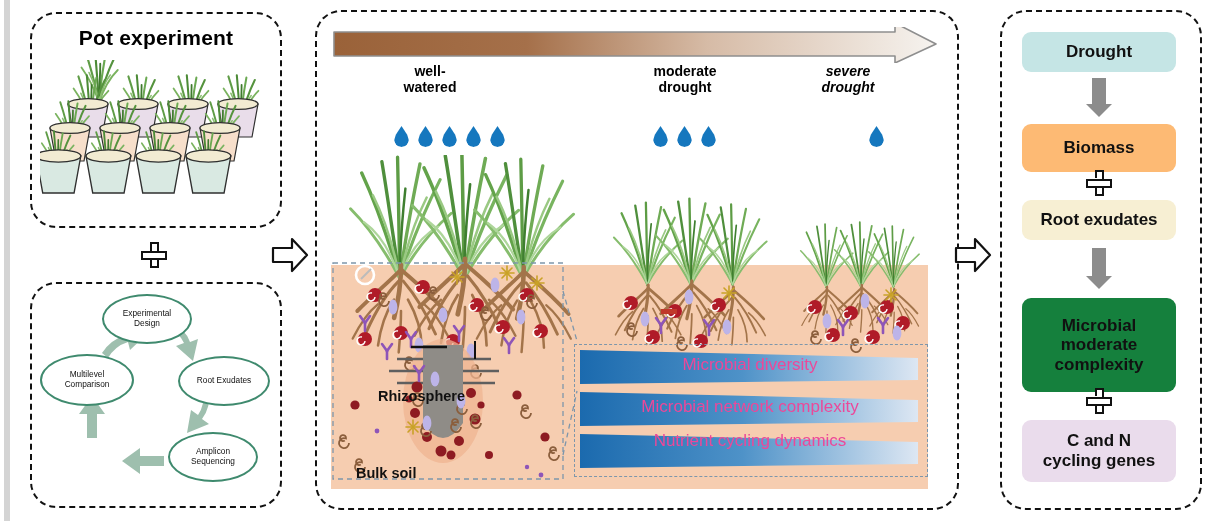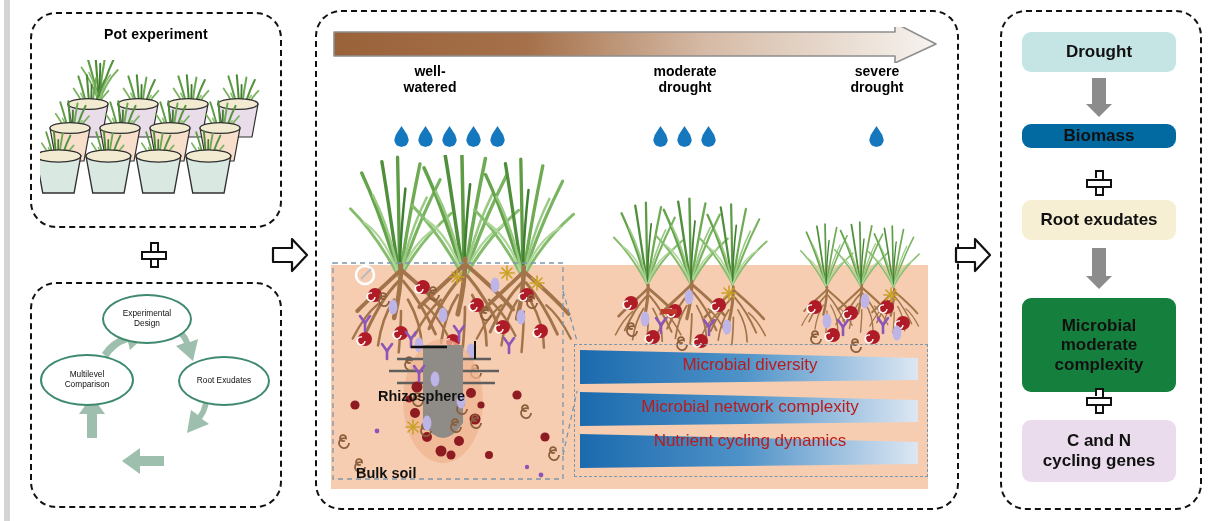--- a/index.html
+++ b/index.html
@@ -5,21 +5,21 @@
   html,body{margin:0;padding:0;background:#ffffff;}
   body{width:1213px;height:521px;position:relative;overflow:hidden;
        font-family:"Liberation Sans","DejaVu Sans",sans-serif;color:#000;}
   .abs{position:absolute;}
   .dashbox{position:absolute;border:2.5px dashed #111;border-radius:26px;background:transparent;}
   .gutter{position:absolute;left:4px;top:0;width:6px;height:521px;background:#d4d4d4;}
 
   
   #panel-pot{left:30px;top:12px;width:248px;height:212px;}
   .pot-title{position:absolute;left:0;top:12px;width:248px;text-align:center;
-             font-size:14px;font-weight:bold;letter-spacing:.2px;}
+             font-size:21px;font-weight:bold;letter-spacing:.2px;}
   .potfield{position:absolute;left:8px;top:46px;width:232px;height:155px;}
 
   
   .cross{position:absolute;width:26px;height:26px;}
   .cross:before,.cross:after{content:"";position:absolute;background:#fff;
         border:2.4px solid #111;box-sizing:border-box;}
   .cross:before{left:8.5px;top:0;width:9px;height:26px;}
   .cross:after{left:0;top:8.5px;width:26px;height:9px;}
   .cross span{position:absolute;left:8.7px;top:8.7px;width:8.6px;height:8.6px;background:#fff;}
   .oarrow{position:absolute;width:38px;height:40px;}
@@ -33,21 +33,21 @@
   
   #panel-main{left:315px;top:10px;width:640px;height:496px;}
   .gradbar{position:absolute;left:333px;top:27px;width:604px;height:29px;}
   .treat-lab{position:absolute;text-align:center;font-size:14px;font-weight:bold;line-height:1.12;}
   .drops{position:absolute;display:flex;gap:9px;}
   .drop{width:15px;height:21px;background:#1577BE;
         border-radius:50% 50% 50% 50%/62% 62% 38% 38%;
         clip-path:polygon(50% 0%,88% 42%,100% 70%,84% 95%,50% 100%,16% 95%,0% 70%,12% 42%);}
   .soil{position:absolute;left:331px;top:265px;width:597px;height:224px;background:#F6CDB0;}
   .rhizo-dash{position:absolute;border:1.4px dashed #7d96ab;}
-  .bar3{position:absolute;font-size:17px;color:#b91c1c;display:flex;align-items:center;
+  .bar3{position:absolute;font-size:17px;color:#ec4899;display:flex;align-items:center;
         justify-content:center;}
   .soil-lab{position:absolute;font-size:14.5px;font-weight:bold;color:#111;}
 
   
   #panel-right{left:1000px;top:10px;width:198px;height:496px;}
   .rbox{position:absolute;left:1022px;border-radius:9px;display:flex;align-items:center;
         justify-content:center;text-align:center;font-weight:bold;font-size:17px;
         line-height:1.15;width:154px;color:#111;}
   .garrow{position:absolute;left:1086px;width:26px;}
   .garrow .shaft{position:absolute;left:6px;top:0;width:14px;background:#8C8C8C;}
@@ -169,20 +169,24 @@
       <path d="M70 67 q9 -14 25 -18 l-2 -8 22 7 -17 16 -2 -8 q-13 4 -20 16 z"></path>
     </g>
   </svg>
   <div class="ellipse" style="left:70px;top:10px;width:86px;height:46px;">
     <span><span>Experimental</span><br>
     <span>Design</span></span>
   </div>
   <div class="ellipse" style="left:146px;top:72px;width:88px;height:46px;">
     <span>Root Exudates</span>
   </div>
+  <div class="ellipse" style="left:136px;top:148px;width:86px;height:46px;">
+    <span><span>Amplicon</span><br>
+    <span>Sequencing</span></span>
+  </div>
   <div class="ellipse" style="left:8px;top:70px;width:90px;height:48px;text-align:center;">
     <span><span>Multilevel</span><br>
     <span>Comparison</span></span>
   </div>
 </div>
 
 <div class="dashbox" id="panel-main"></div>
 
 <div class="gradbar">
   <svg width="604" height="36" viewBox="0 0 604 36">
@@ -199,21 +203,21 @@
 </div>
 
 <div class="treat-lab" style="left:360px;top:64px;width:140px;">
   <span>well-</span><br>
   <span>watered</span>
 </div>
 <div class="treat-lab" style="left:610px;top:64px;width:150px;">
   <span>moderate</span><br>
   <span>drought</span>
 </div>
-<div class="treat-lab" style="left:812px;top:64px;width:130px;">
+<div class="treat-lab" style="left:783px;top:64px;width:130px;font-style:italic;">
   <span>severe</span><br>
   <span>drought</span>
 </div>
 
 <div class="drops" style="left:394px;top:126px;">
   <div class="drop"></div>
   <div class="drop"></div>
   <div class="drop"></div>
   <div class="drop"></div>
   <div class="drop"></div>
@@ -484,21 +488,21 @@
 
 <div class="dashbox" id="panel-right"></div>
 
 <div class="rbox" style="top:32px;height:40px;background:#C5E5E5;">
   <span>Drought</span>
 </div>
 <div class="garrow" style="top:78px;height:40px;">
   <div class="shaft" style="height:26px;"></div>
     <div class="head" style="top:26px;"></div>
 </div>
-<div class="rbox" style="top:124px;height:24px;background:#0369a1;text-align:center;">
+<div class="rbox" style="top:124px;height:48px;background:#fdba74;text-align:center;">
   <span>Biomass</span>
 </div>
 <div class="cross" style="left:1086px;top:170px;width:24px;height:24px;">
     <span style="left:7.7px;top:7.7px;width:7.8px;height:7.8px"></span>
   </div>
 <div class="rbox" style="top:200px;height:40px;background:#F7EFD3;">
   <span>Root exudates</span>
 </div>
 <div class="garrow" style="top:248px;height:42px;">
   <div class="shaft" style="height:28px;"></div>

